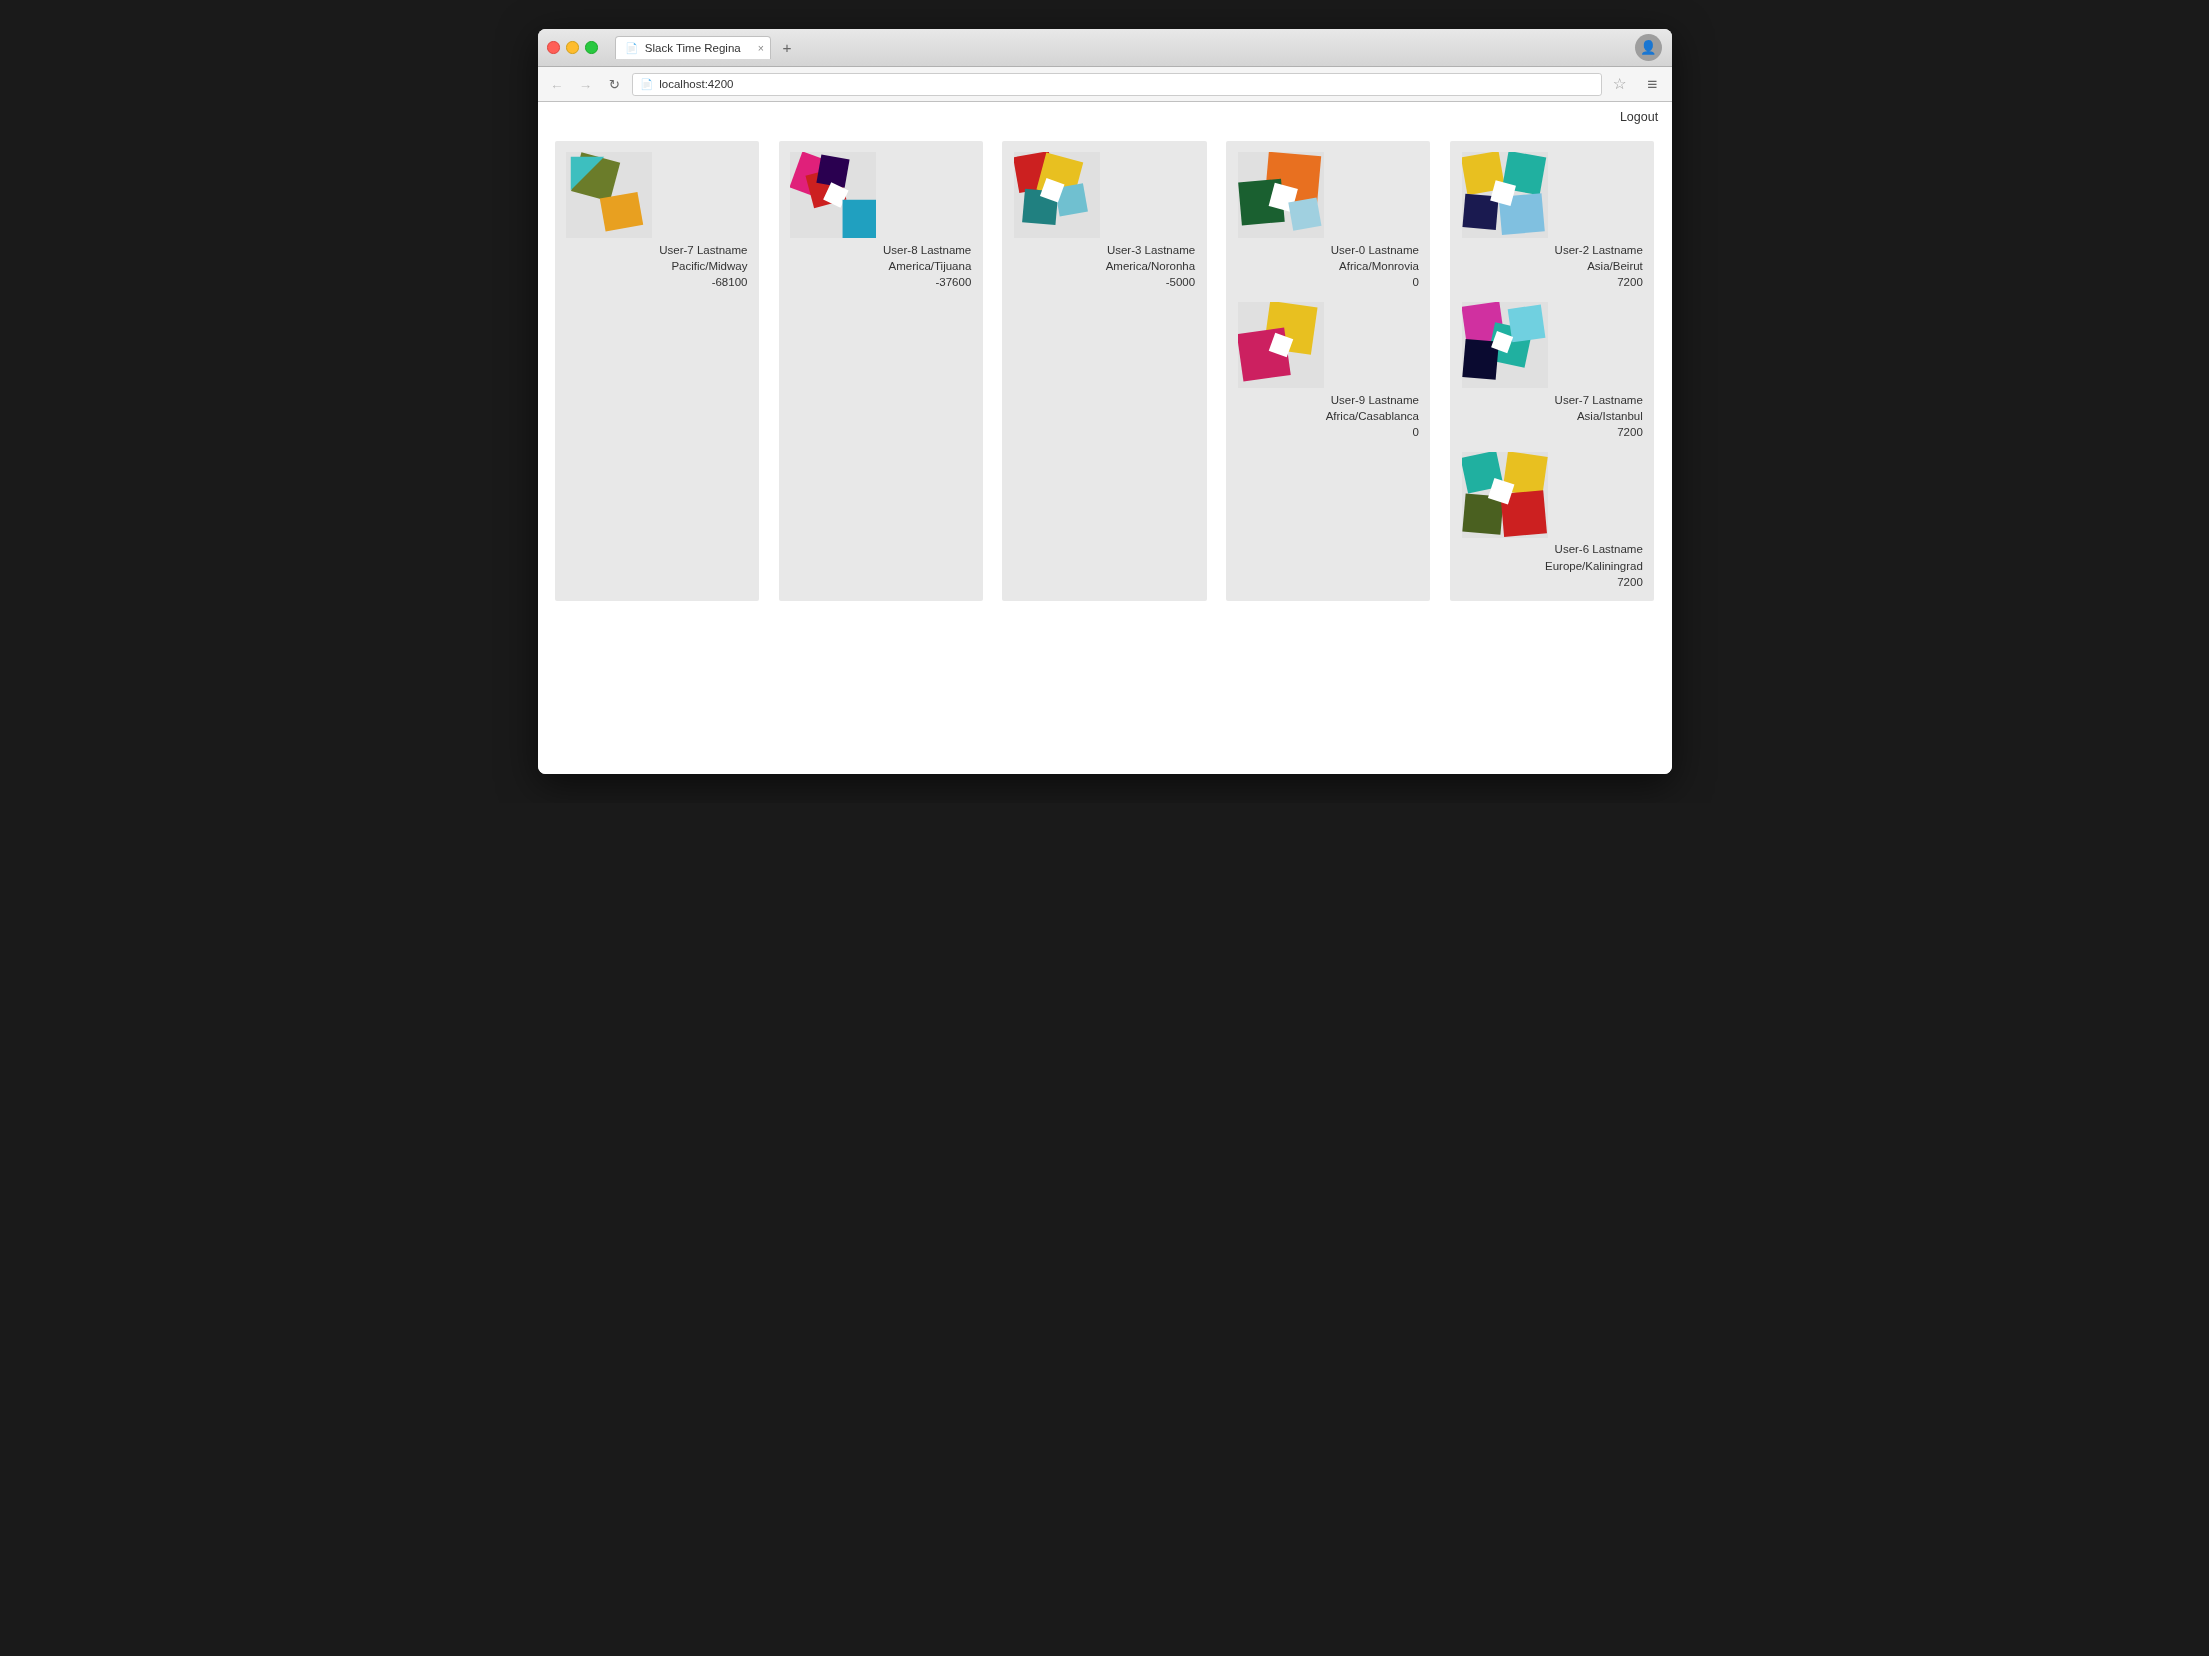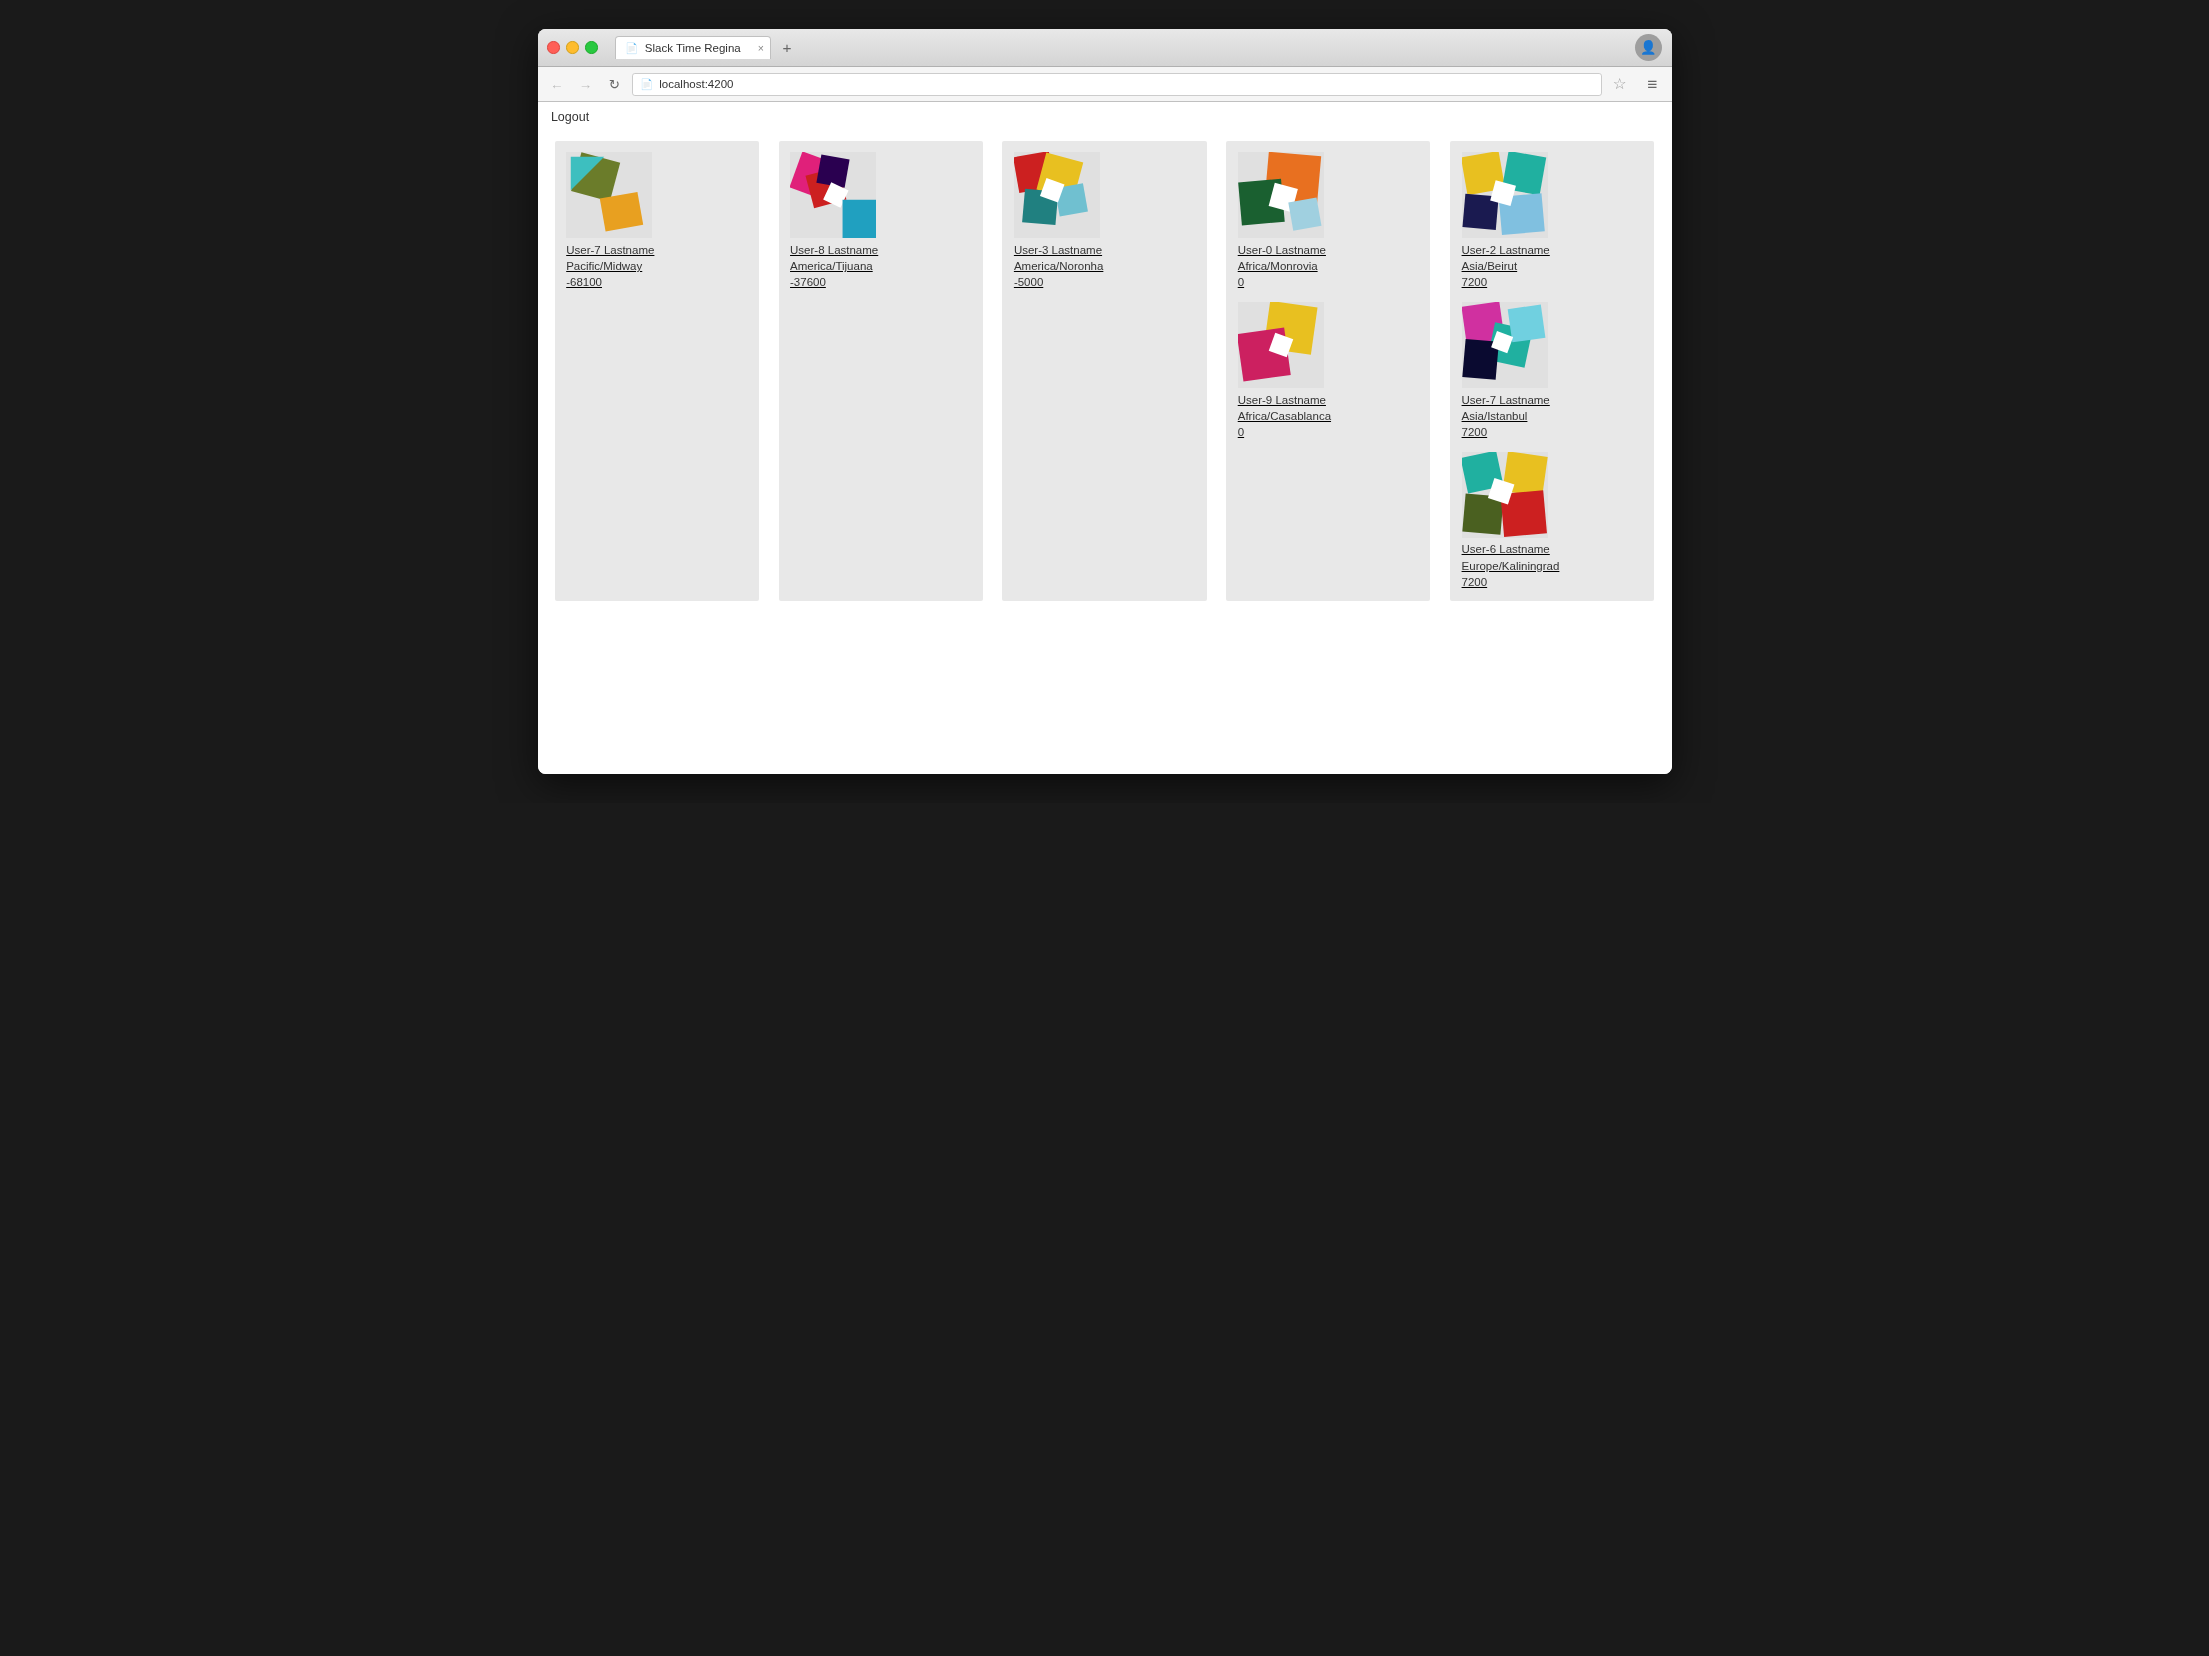--- a/index.html
+++ b/index.html
@@ -158,41 +158,41 @@
       font-size: 17.3px;
       color: #666;
       margin-left: 3.8px;
     }
 
     
     .page-content {
       background: white;
       min-height: 672px;
       padding: 0;
+      text-align: right;
     }
 
     .logout-bar {
       padding: 7.7px 13.4px;
       font-size: 12.5px;
       color: #333;
     }
 
     .logout-link {
       color: #333;
       cursor: pointer;
     }
 
     
     .users-grid {
       display: flex;
       flex-direction: row;
       padding: 9.6px 13.4px;
       gap: 12px;
       flex-wrap: nowrap;
-      text-decoration: underline;
     }
 
     .time-column {
       flex: 1;
       background: #e8e8e8;
       margin: 0 3.8px;
       padding: 11.5px;
       display: flex;
       flex-direction: column;
       gap: 11.5px;

